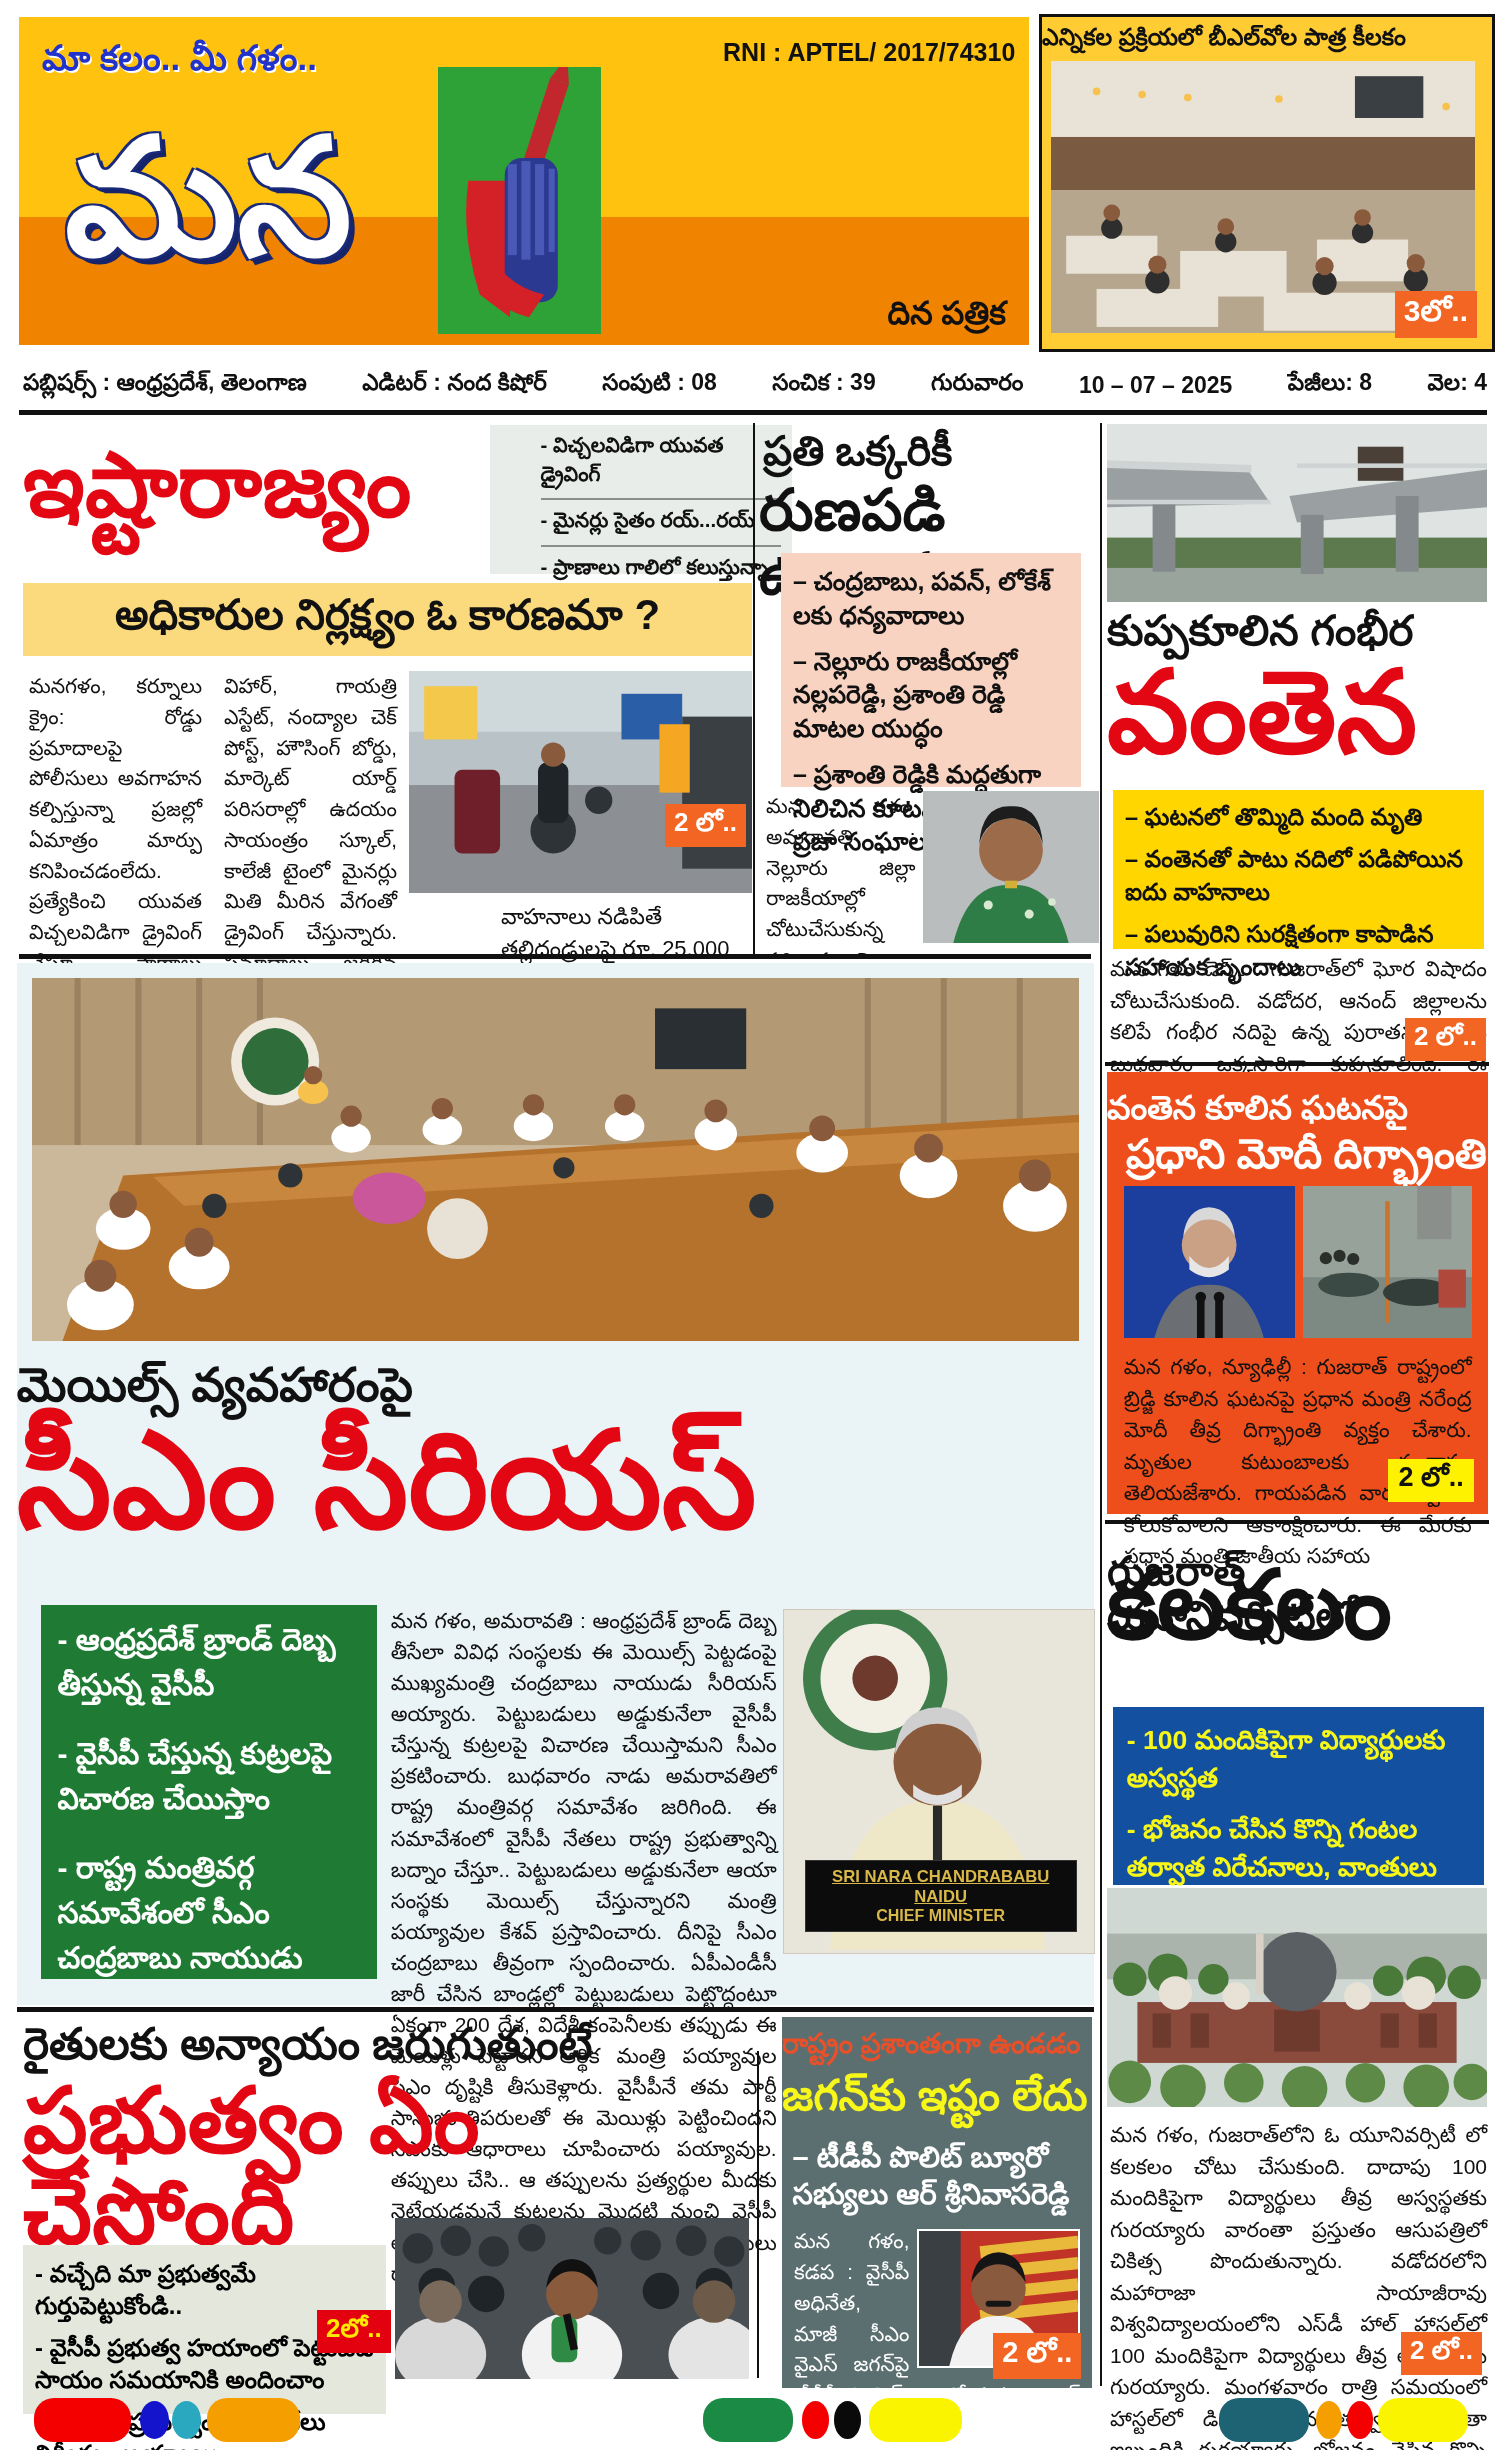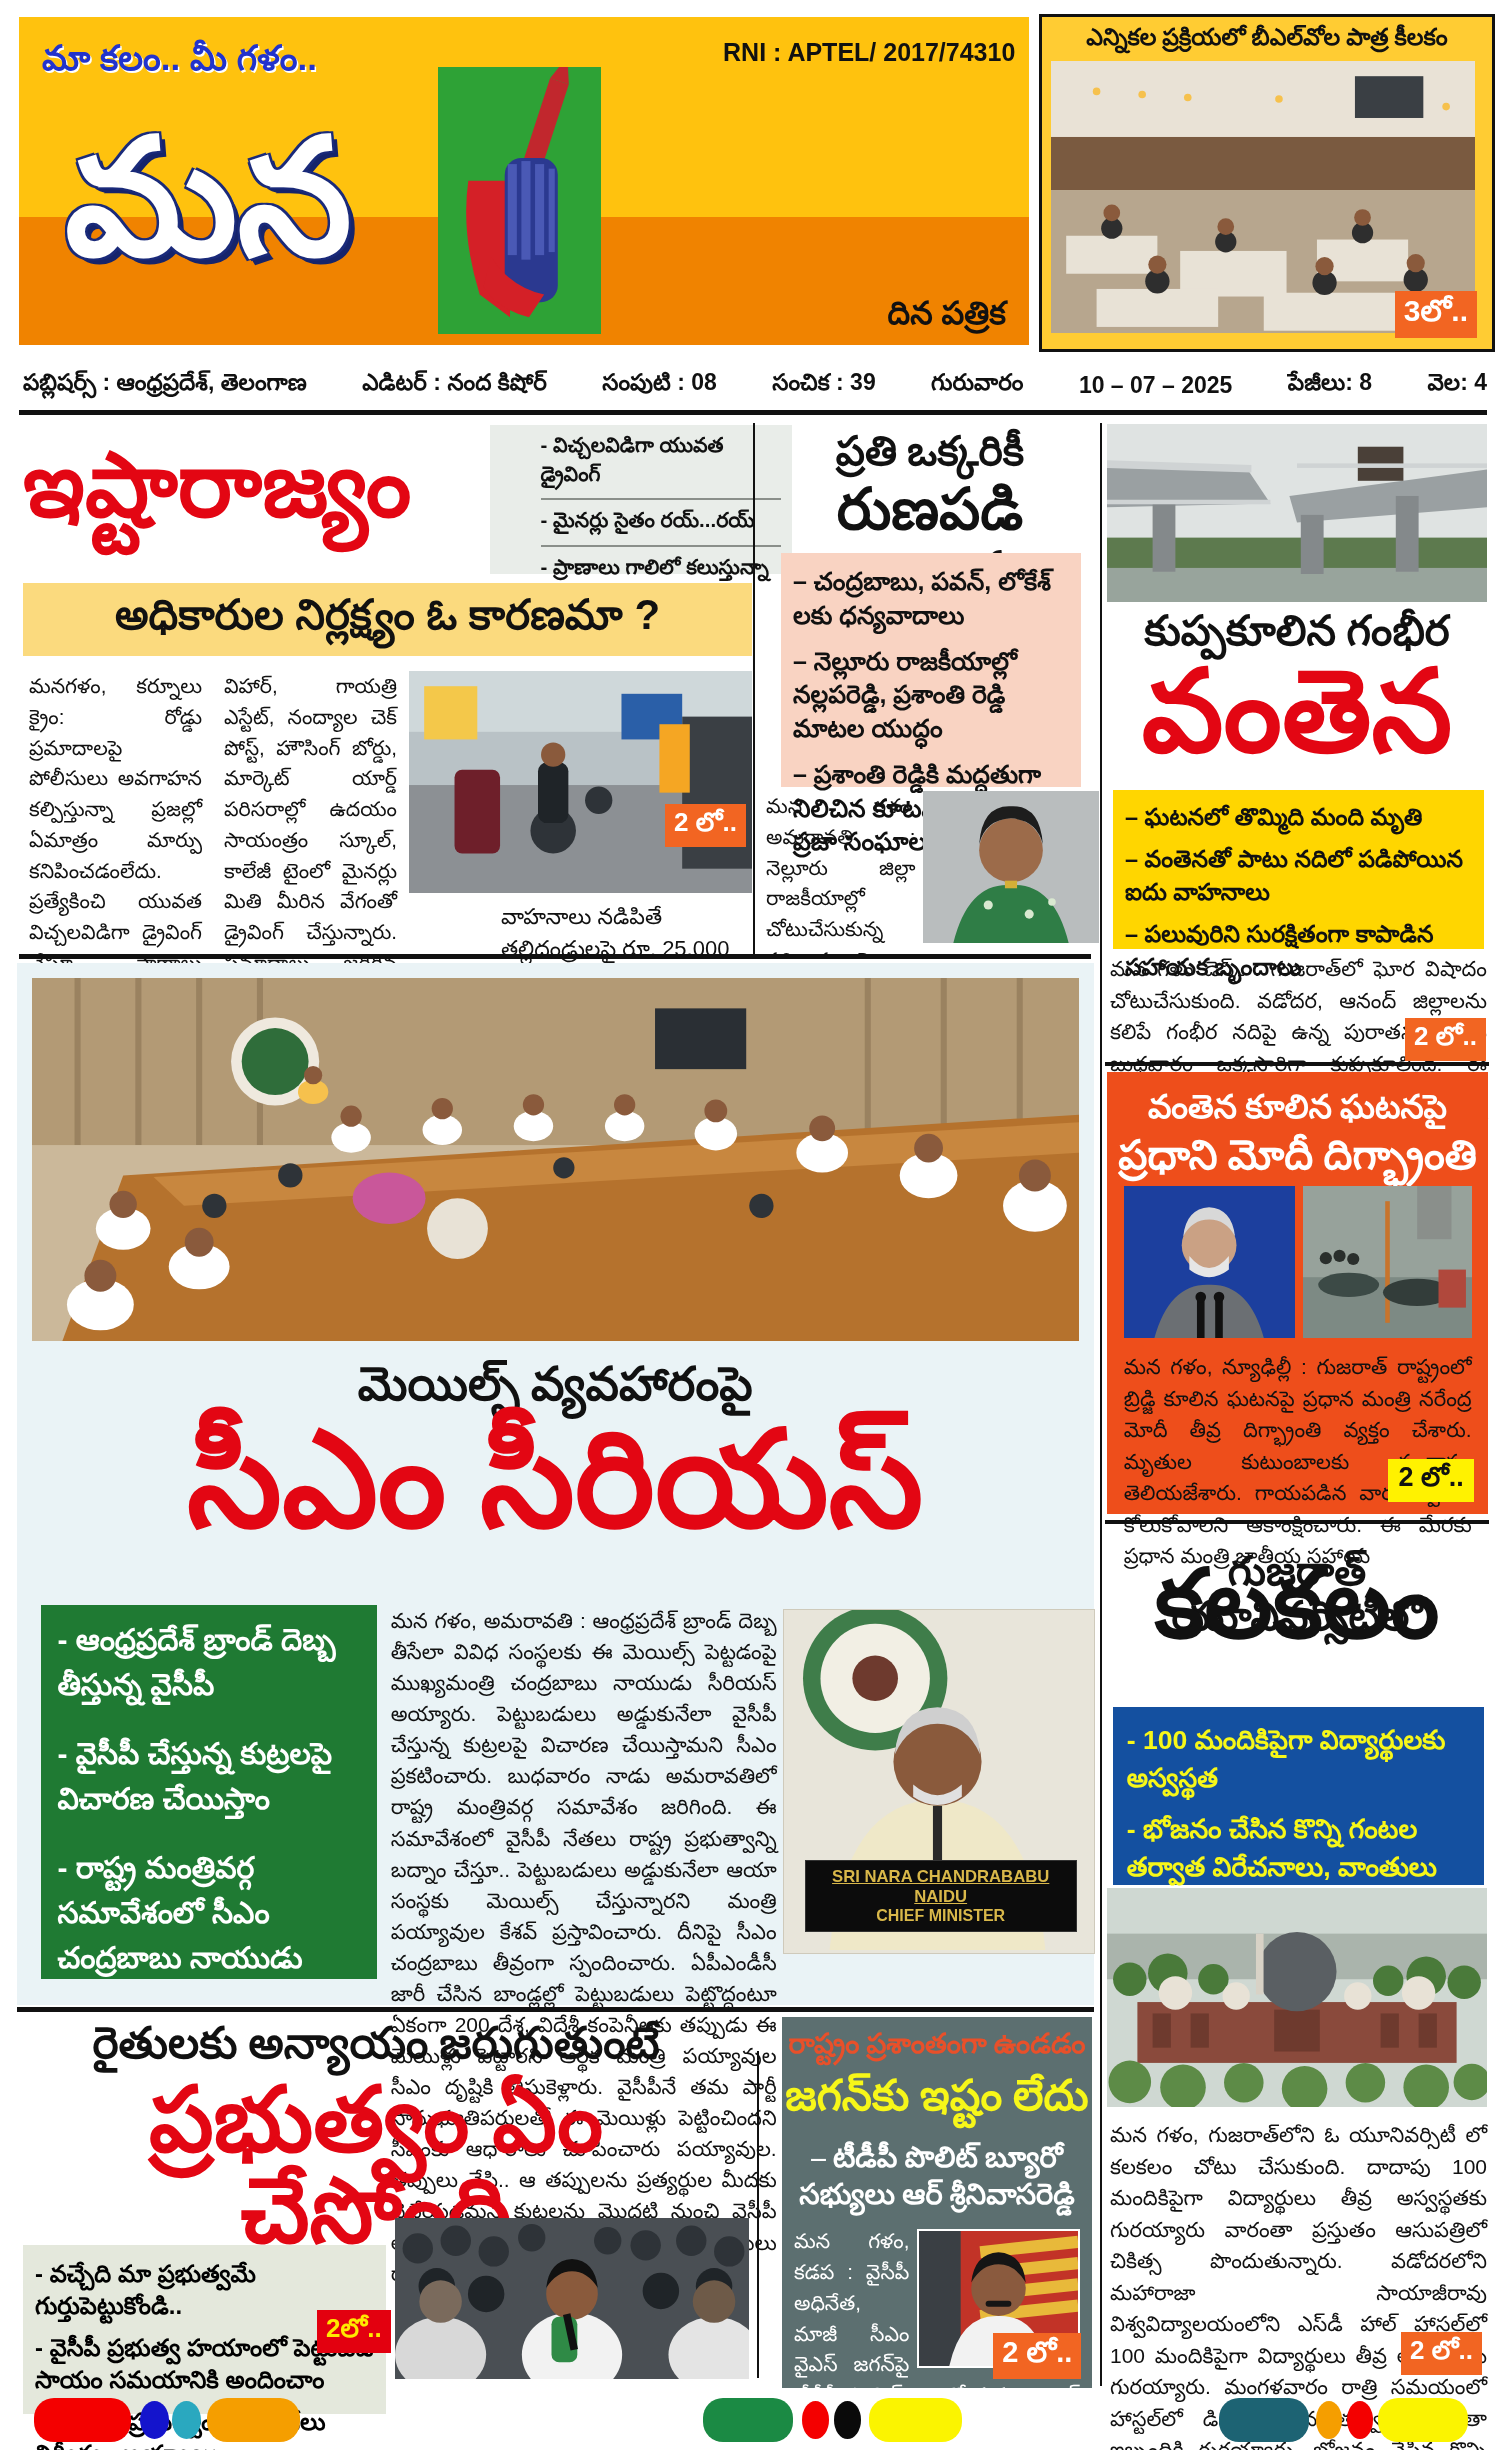--- a/index.html
+++ b/index.html
@@ -1,20 +1,20 @@
 <!DOCTYPE html>
 <html style="font-size:12px"><head>
 <meta charset="utf-8">
 <style>
   html,body{margin:0;padding:0;background:#fff;}
   body{font-family:"Liberation Sans","DejaVu Sans",sans-serif;}
   #page{position:relative;width:1507px;height:2450px;background:#fff;overflow:hidden;}
   .abs{position:absolute;}
   .b{font-weight:bold;}
-  .ctr{text-align:center;font-family:Liberation Serif, serif;}
+  .ctr{}
   .rule{background:#111;}
   
   .banner{background:linear-gradient(180deg,#ffc20e 0%,#ffc20e 61%,#f08300 61%,#f08300 100%);}
   .tagline{color:#2233cc;font-size:35px;font-weight:bold;text-shadow:1.5px 1.5px 0 #fff;}
   .mast-title{color:#fff;font-weight:bold;font-size:163px;line-height:1;
     text-shadow:-2.3px -2.3px 0 #1a2a7a,2.3px -2.3px 0 #1a2a7a,-2.3px 2.3px 0 #1a2a7a,2.3px 2.3px 0 #1a2a7a,6px 6px 0 #16246b;}
   .rni{font-size:25px;color:#111;font-weight:bold;}
   .daily{font-size:32px;color:#111;font-weight:bold;}
   .logo-green{background:#2ea236;}
   
@@ -218,21 +218,21 @@
     <div class="pt">– ఘటనలో తొమ్మిది మంది మృతి</div>
     <div class="pt">– వంతెనతో పాటు నదిలో పడిపోయిన ఐదు వాహనాలు</div>
     <div class="pt">– పలువురిని సురక్షితంగా కాపాడిన సహాయక బృందాలు</div>
   </div>
   <div class="abs body-txt" style="left:1110px;top:953px;width:377px;height:105px;font-size:21px;">మన గళం డెస్క్ : గుజరాత్‌లో ఘోర విషాదం చోటుచేసుకుంది. వడోదర, ఆనంద్ జిల్లాలను కలిపే గంభీర నదిపై ఉన్న పురాతన వంతెన బుధవారం ఒక్కసారిగా కుప్పకూలింది. ఈ దుర్ఘటన సమయంలో వంతెనపై నుంచి వెళుతున్న ఐదు వాహనాలు నదిలో పడిపోయాయి. ఈ ప్రమాదంలో కనీసం తొమ్మిది మంది ప్రాణాలు కోల్పోగా, పలువురిని</div>
   <div class="abs badge" style="left:1405px;top:1018px;">2 లో..</div>
   <div class="abs rule" style="left:1105px;top:1062px;width:384px;height:3.8px;"></div>
 
   <div class="abs modibox" style="left:1107px;top:1072px;width:381px;height:442px;">
     <div class="abs mk ctr" style="left:0;top:16.7px;width:100%;font-size:33px;">వంతెన కూలిన ఘటనపై</div>
-    <div class="abs mk ctr" style="left:0;top:59px;width:100%;font-size:41px;">ప్రధాని మోదీ దిగ్భ్రాంతి</div>
+    <div class="abs mk ctr" style="left:0;top:59px;width:100%;font-size:41px;padding-left:19px;">ప్రధాని మోదీ దిగ్భ్రాంతి</div>
     <div class="abs photo" style="left:16.7px;top:114px;width:171px;height:152px;">
       <svg width="171" height="152" viewBox="0 0 225 200" preserveAspectRatio="none">
         <rect width="225" height="200" fill="#1c3f9e"></rect>
         <circle cx="112" cy="78" r="36" fill="#caa184"></circle>
         <path d="M78 66 Q82 30 112 28 Q142 30 146 66 Q134 44 112 44 Q90 44 78 66Z" fill="#d8d8d8"></path>
         <path d="M86 92 Q112 124 138 92 L138 110 Q112 130 86 110Z" fill="#e6e6e6"></path>
         <path d="M40 200 Q60 128 112 130 Q164 128 184 200Z" fill="#6b6f73"></path>
         <rect x="96" y="150" width="10" height="50" fill="#111"></rect>
           <rect x="120" y="150" width="10" height="50" fill="#111"></rect>
         <circle cx="101" cy="146" r="7" fill="#111"></circle>

